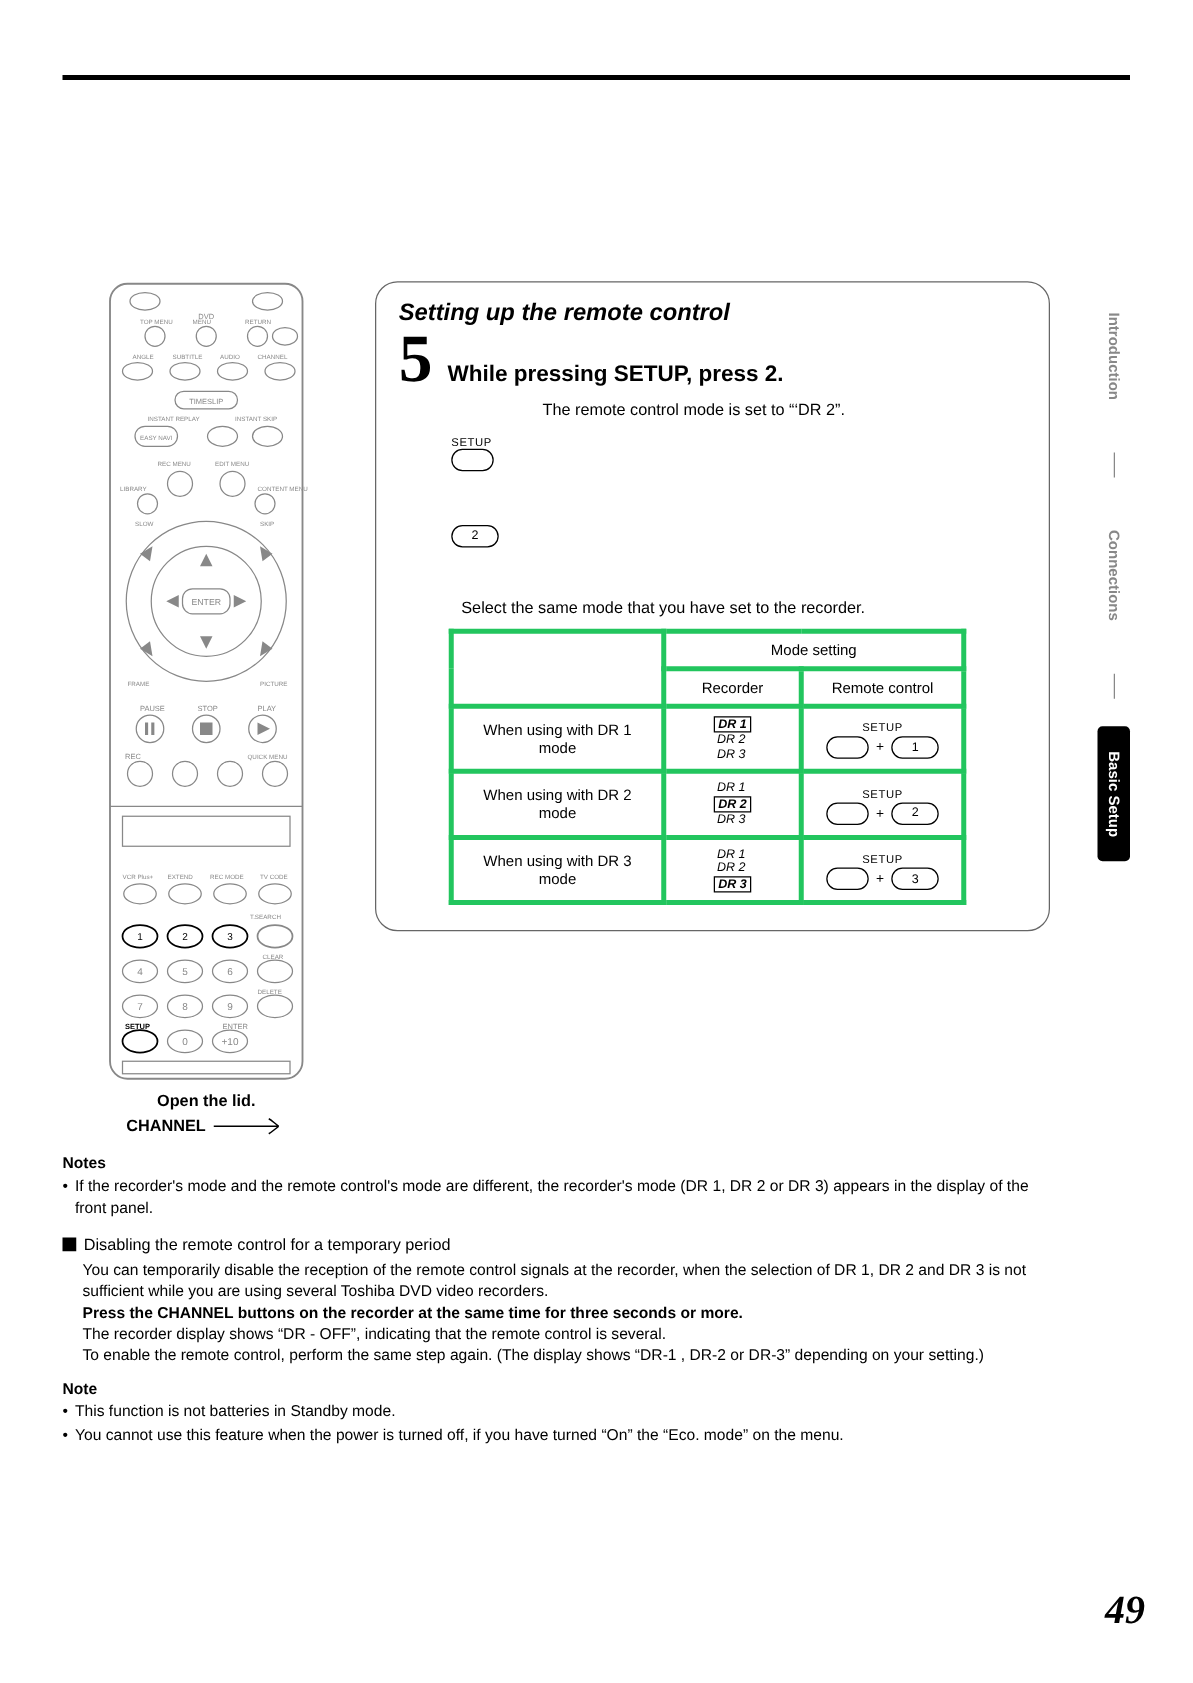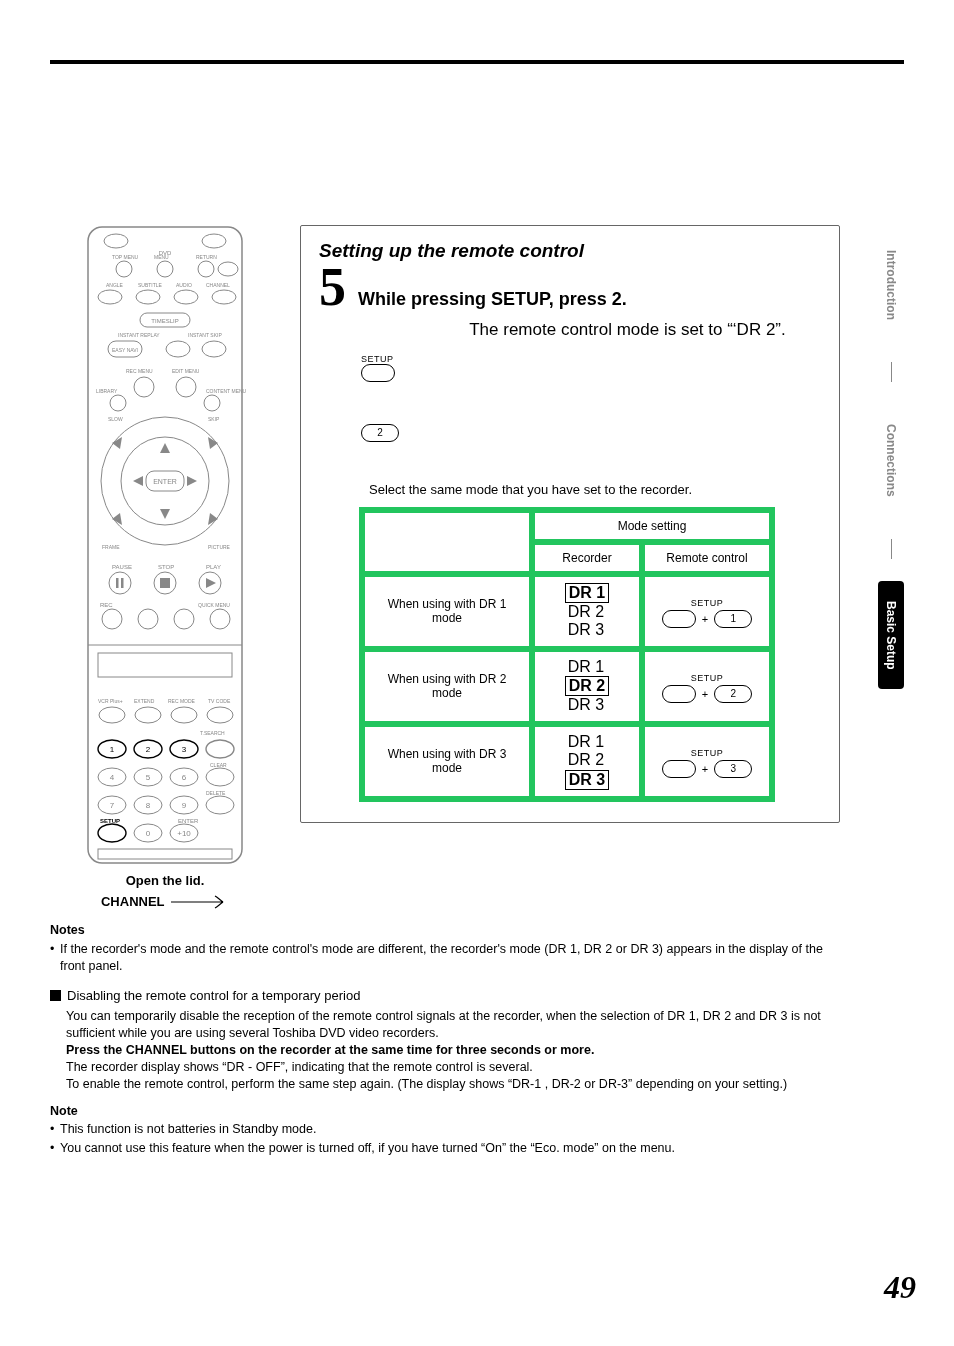--- a/index.html
+++ b/index.html
@@ -12,41 +12,41 @@
   .tab.inactive { color: #888; }
   .tab-rule { width: 1px; height: 20px; background: #888; margin: -18px 0; }
 
   .remote-col { position: absolute; left: 50px; top: 225px; width: 230px; text-align: center; }
   .remote-box { width: 174px; height: 640px; margin:0 auto 8px; position: relative; }
   .remote-box svg { width: 100%; height: 100%; }
   .open-lid { font-weight: bold; font-size: 13px; margin-top: 6px; }
   .channel-lbl { font-weight: bold; font-size: 13px; margin-top: 6px; }
 
   .content-col { position: absolute; left: 300px; top: 225px; width: 540px; }
-  .bubble { border: 1px solid #666; border-radius: 2px; padding: 14px 18px 20px; position: relative; }
+  .bubble { border: 1px solid #666; border-radius: 18px; padding: 14px 18px 20px; position: relative; }
   .bubble-title { font-style: italic; font-weight: bold; font-size: 19px; margin-bottom: 4px; }
   .step-row { display: flex; align-items: baseline; gap: 12px; margin-bottom: 10px; }
   .step-num { font-family: "Times New Roman", serif; font-size: 54px; font-weight: bold; line-height: 0.8; }
   .step-text { font-weight: bold; font-size: 18px; }
-  .mode-note { margin-left: 115px; font-size: 17px; margin-bottom: 14px; text-align: center; }
+  .mode-note { margin-left: 115px; font-size: 13px; margin-bottom: 14px; }
 
   .btn-col { margin-left: 42px; margin-bottom: 14px; }
   .setup-label { font-size: 9px; letter-spacing: 0.5px; }
   .ovalbtn { width: 34px; height: 18px; border: 1.2px solid #000; border-radius: 10px; display: inline-block; }
   .pillbtn { width: 38px; height: 18px; border: 1.2px solid #000; border-radius: 10px; display: inline-flex; align-items: center; justify-content: center; font-size: 10px; }
 
   .select-note { margin-left: 50px; font-size: 13px; margin-bottom: 10px; }
 
   .mode-table { margin-left: 40px; border: 1px solid #000; border-collapse: collapse; font-size: 12px; }
-  .mode-table td, .mode-table th { border: 6px solid #22c55e; padding: 6px 10px; text-align: center; vertical-align: middle; }
+  .mode-table td, .mode-table th { border: 4px solid #22c55e; padding: 6px 10px; text-align: center; vertical-align: middle; }
   .mode-table th { font-weight: normal; }
   .mode-table .left-col { width: 170px; }
   .mode-table .rec-col { width: 110px; }
   .mode-table .rc-col { width: 130px; }
-  .dr-list { display: inline-block; text-align: left; font-size: 16px; line-height: 1.15; }
+  .dr-list { display: inline-block; text-align: left; font-size: 10px; line-height: 1.15; font-style: italic; }
   .dr-list div.sel { font-weight: bold; }
   .dr-list div { padding:0 3px; }
   .dr-frame { border:1px solid #000; padding:0 2px; }
   .rc-cell { display: inline-flex; flex-direction: column; align-items: center; gap: 2px; }
   .rc-row { display: inline-flex; align-items: center; gap: 6px; font-size: 11px; }
 
   .notes-block { position: absolute; left: 50px; top: 922px; width: 800px; font-size: 12.5px; line-height: 1.35; }
   .notes-heading { font-weight: bold; margin-bottom: 2px; }
   .notes-block ul { list-style: none; }
   .notes-block li { position: relative; padding-left: 10px; margin-bottom: 2px; }

